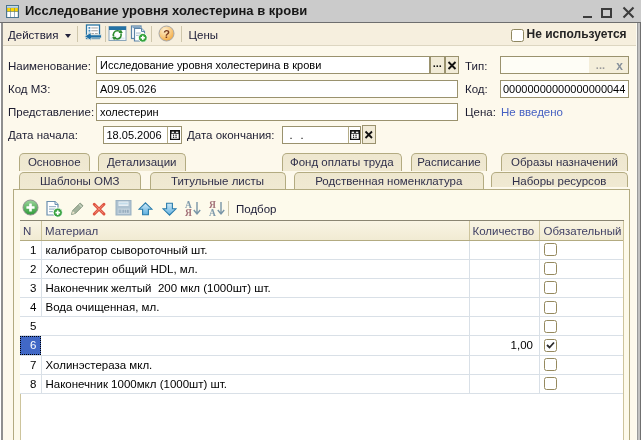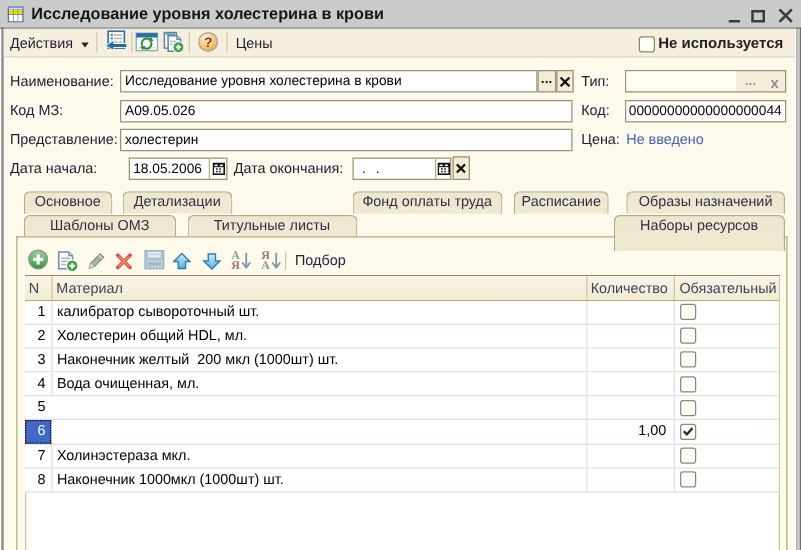--- a/index.html
+++ b/index.html
@@ -157,21 +157,22 @@
 <div class="ab" style="left:12.5px;top:189px;width:617.5px;height:251px;background:#fdfaeb;border-left:1px solid #b3ab81;border-right:1px solid #b3ab81;border-top:1px solid #b3ab81;box-sizing:border-box;"></div>
 
 <div class="tab" style="left:19px;top:153px;width:70.5px;">Основное</div>
 <div class="tab" style="left:98px;top:153px;width:87.5px;">Детализации</div>
 <div class="tab" style="left:281.5px;top:153px;width:120.5px;">Фонд оплаты труда</div>
 <div class="tab" style="left:411px;top:153px;width:76px;">Расписание</div>
 <div class="tab" style="left:501px;top:153px;width:127px;">Образы назначений</div>
 
 <div class="tab" style="left:19px;top:172px;width:121.5px;height:17px;">Шаблоны ОМЗ</div>
 <div class="tab" style="left:149.5px;top:172px;width:136px;height:17px;">Титульные листы</div>
-<div class="tab" style="left:490.5px;top:172px;width:137.5px;height:29px;">Наборы ресурсов</div>
+<div class="tab" style="left:294px;top:172px;width:189.5px;height:17px;">Родственная номенклатура</div>
+<div class="tab" style="left:490.5px;top:172px;width:137.5px;height:15px;">Наборы ресурсов</div>
 
 <svg class="ab" style="left:22px;top:199px;" width="17" height="17">
  <defs>
         <linearGradient id="gg" x1="0" y1="0" x2="0" y2="1">
           <stop offset="0%" stop-color="#9ad49c"></stop>
           <stop offset="100%" stop-color="#2f9b37"></stop>
         </linearGradient>
       </defs>
  <circle cx="8.5" cy="8.5" r="7.5" fill="url(#gg)" stroke="#909090" stroke-width="1"></circle>
  <rect x="4.4" y="7.2" width="8.2" height="2.6" fill="#fff" rx="0.5"></rect>

